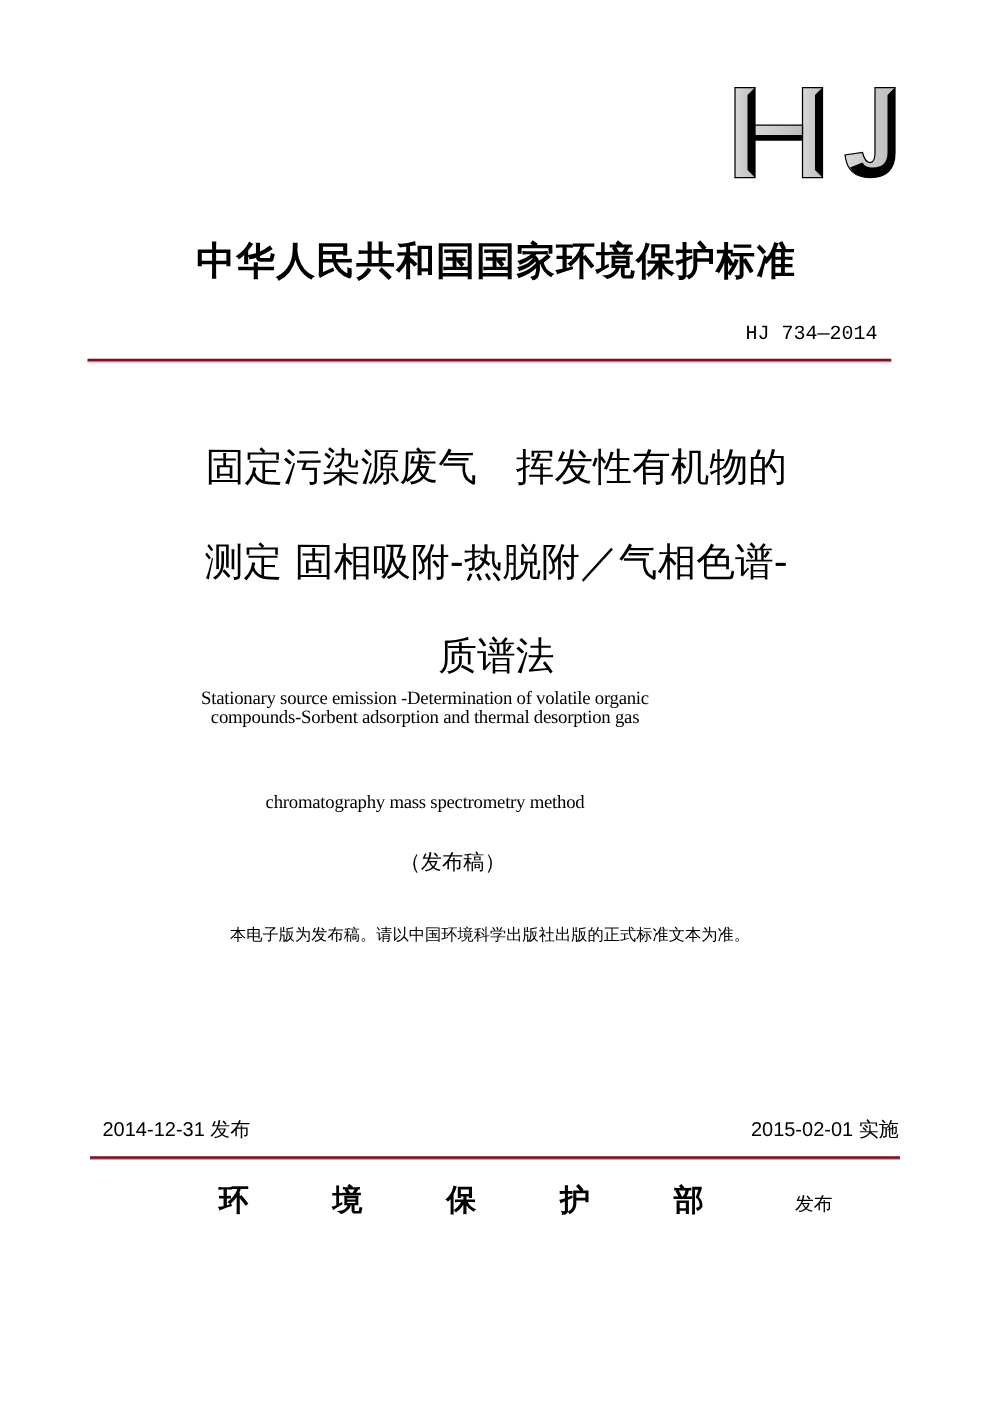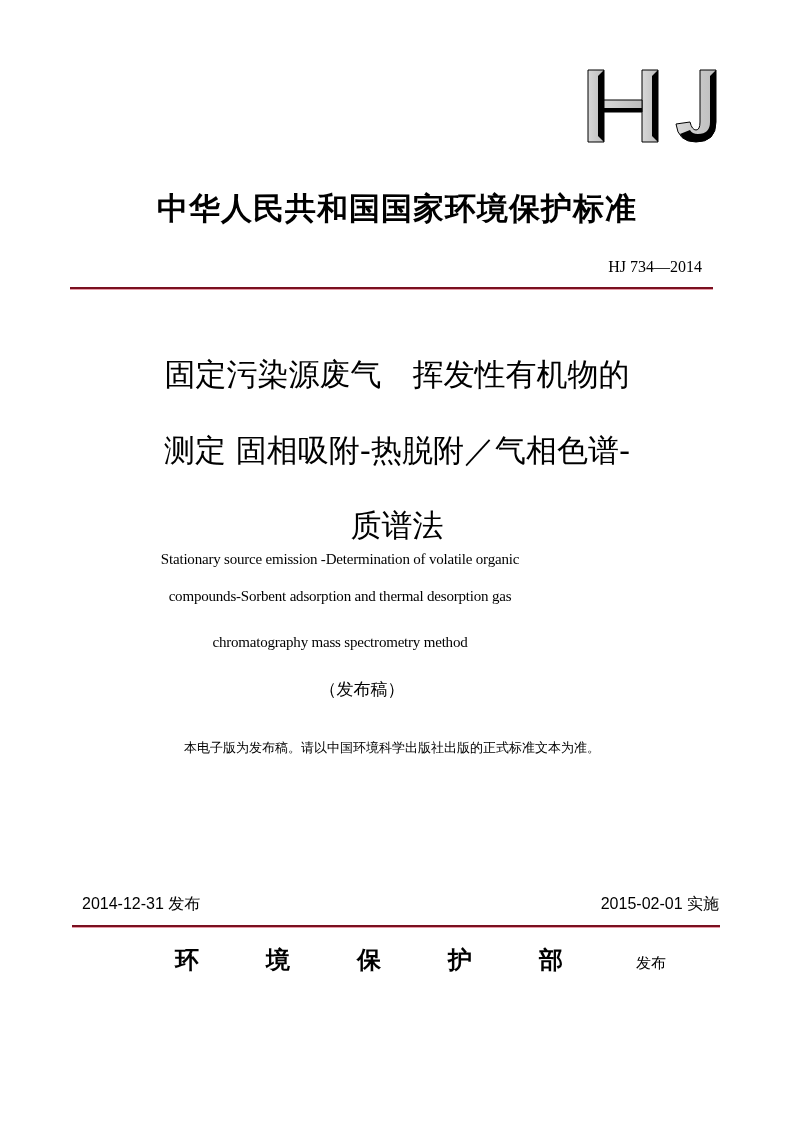--- a/index.html
+++ b/index.html
@@ -2,33 +2,33 @@
 <html><head>
 <meta charset="utf-8">
 <style>
   html, body { margin: 0; padding: 0; background: #ffffff; }
   body { width: 794px; height: 1123px; position: relative; overflow: hidden;
          font-family: "DejaVu Sans", sans-serif; color: #000; }
   .abs { position: absolute; }
   .logo { left: 586px; top: 68px; width: 134px; height: 76px; }
   .national-title { left: 0; width: 794px; top: 188px; text-align: center;
          font-family: "DejaVu Sans", sans-serif; font-weight: bold; font-size: 31px; letter-spacing: 1px; }
-  .std-no { right: 92px; top: 258px; font-family: Liberation Serif, serif; font-size: 16px; }
+  .std-no { right: 92px; top: 258px; font-family: Liberation Mono, monospace; font-size: 16px; }
   .rule { height: 2px; background: #7a1020; box-shadow: 0 1px 0 #e79aa6; }
   .rule-top { left: 70px; width: 643px; top: 287px; }
   .rule-bottom { left: 72px; width: 648px; top: 925px; }
   .cn-title { left: 0; width: 794px; text-align: center; font-family: "DejaVu Sans", sans-serif;
          font-size: 31px; line-height: 40px; }
   .cn-l1 { top: 354px; }
   .cn-l2 { top: 430px; }
   .cn-l3 { top: 477px; margin-top: 28px; }
   .en-title { left: 0; width: 680px; text-align: center; font-family: Liberation Serif, serif;
          font-size: 15px; letter-spacing: -0.2px; }
   .en-l1 { top: 551px; }
-  .en-l2 { top: 588px; }
+  .en-l2 { top: 566px; }
   .en-l3 { top: 634px; }
   .draft { left: 0; width: 724px; top: 678px; text-align: center; font-size: 17px; }
   .note { left: 0; width: 784px; top: 739px; text-align: center; font-size: 13px; }
   .date-left { left: 82px; top: 894px; font-family: "Liberation Sans Narrow", "Liberation Sans", sans-serif; font-size: 16px; }
   .date-right { right: 75px; top: 894px; font-family: "Liberation Sans", sans-serif; font-size: 16px; }
   .publisher { top: 944px; left: 175px; display: flex; align-items: baseline; }
   .publisher .ch { font-weight: bold; font-size: 24px; width: 91px; display: inline-block; }
   .publisher .suffix { font-size: 15px; margin-left: 6px; }
 </style>
 </head>

